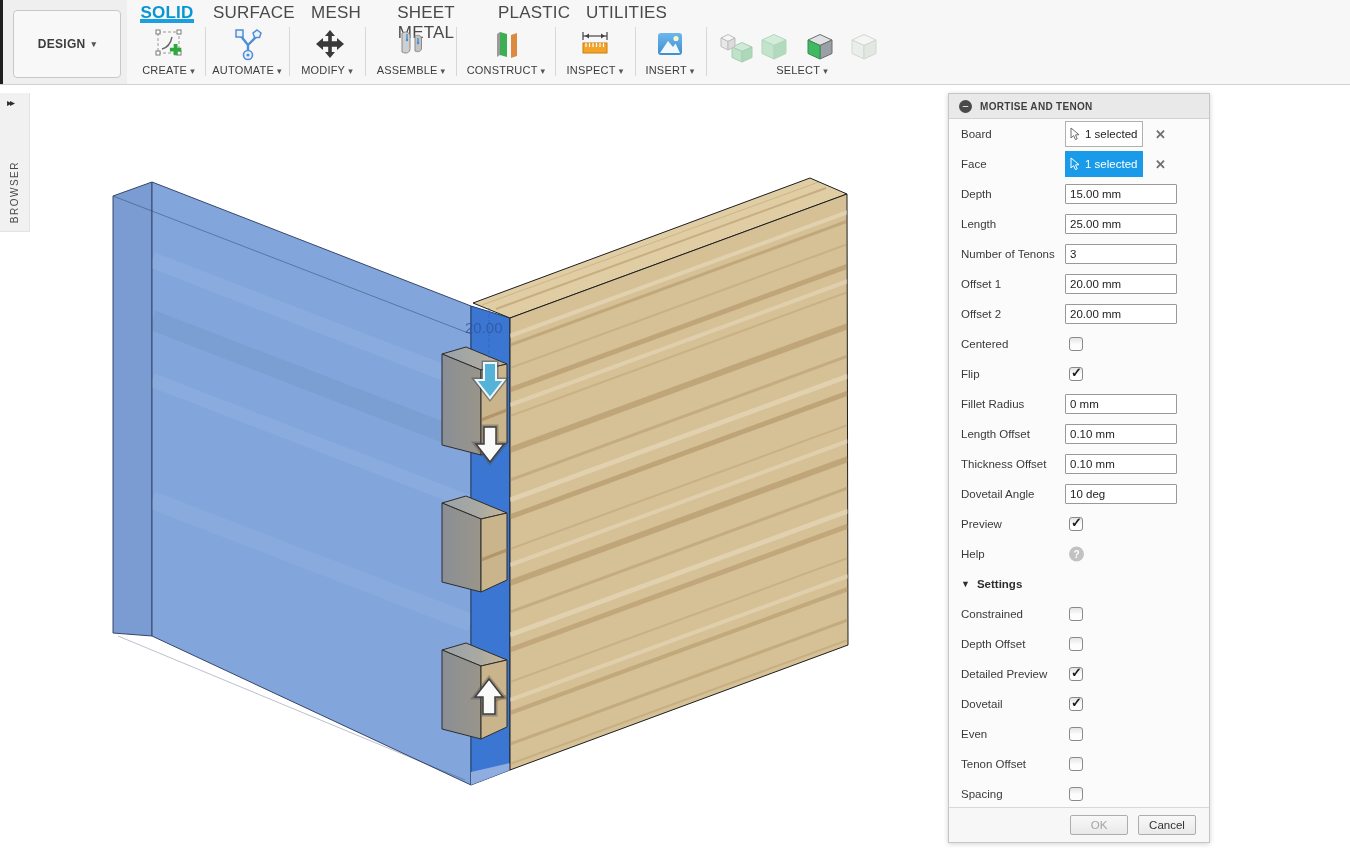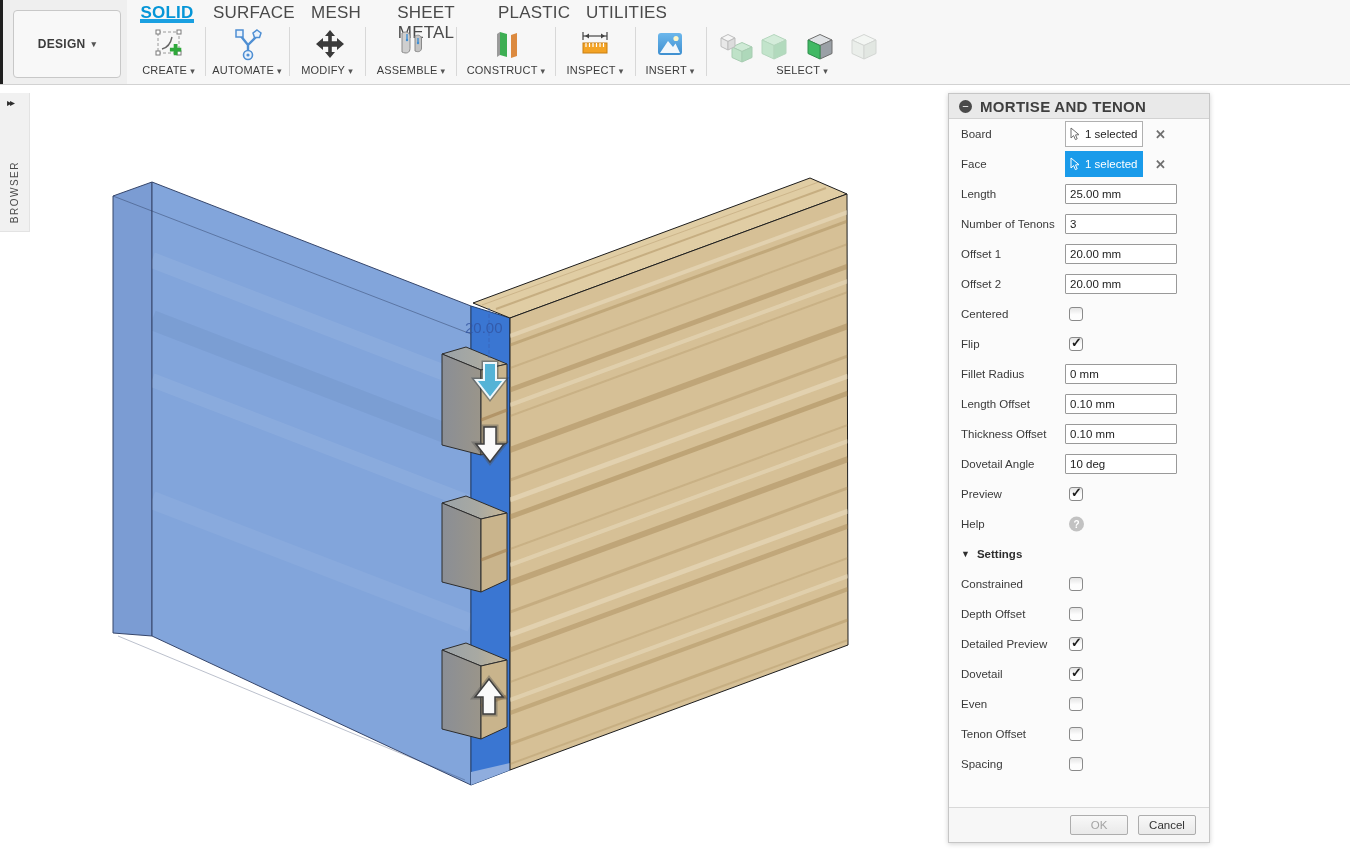--- a/index.html
+++ b/index.html
@@ -26,21 +26,21 @@
   .browser-expand { position:absolute; left:7px; top:4px; font-size:10px; color:#2d2d2d; letter-spacing:-2px; cursor:default; }
   .browser-label { position:absolute; left:9px; bottom:8px; writing-mode:vertical-rl; transform:rotate(180deg); font-size:10px; color:#4a4a4a; letter-spacing:1.5px; }
 
   
   .scene { position:absolute; left:0; top:85px; width:1350px; height:774px; }
 
   
   .dialog { position:absolute; left:948px; top:93px; width:262px; height:750px; background:#fbfbfb; border:1px solid #c6c6c6; box-shadow:0 1px 5px rgba(0,0,0,.18); font-size:11.5px; color:#3a3a3a; }
   .dlg-header { height:25px; background:#e9e9e9; border-bottom:1px solid #d2d2d2; display:flex; align-items:center; padding-left:10px; }
   .collapse-circle { width:13px; height:13px; border-radius:50%; background:#4a4a4a; color:#fff; font-size:11px; line-height:12px; text-align:center; margin-right:8px; cursor:default; }
-  .dlg-title { font-size:15px; font-weight:700; color:#3f3f3f; letter-spacing:.3px; }
+  .dlg-title { font-size:10px; font-weight:700; color:#3f3f3f; letter-spacing:.3px; }
   .row { position:relative; height:30px; }
   .row .lbl { position:absolute; left:12px; top:50%; transform:translateY(-50%); white-space:nowrap; }
   .row .ctl { position:absolute; left:116px; top:50%; transform:translateY(-50%); display:flex; align-items:center; }
   .txt-input { width:112px; height:20px; border:1px solid #999; background:#fff; font-family:"Liberation Sans",sans-serif; font-size:11.5px; color:#1c1c1c; padding:0 4px; border-radius:1px; }
   .sel-btn { width:78px; height:26px; display:flex; align-items:center; border:1px solid #b0b0b0; background:#fff; color:#222; font-size:11.5px; padding:0 4px; cursor:default; }
   .sel-btn svg { margin-right:4px; flex:0 0 auto; }
   .sel-btn.selected { background:#1a9bea; border-color:#1a9bea; color:#fff; }
   .clear-x { margin-left:12px; color:#707070; font-size:13px; font-weight:700; cursor:default; }
   .cb { width:14px; height:14px; border:1px solid #8a8a8a; border-radius:3px; background:linear-gradient(#e4e4e4,#fdfdfd 55%); margin-left:4px; position:relative; cursor:default; }
   .cb .tick { position:absolute; left:1px; top:-3px; font-size:13px; font-weight:700; color:#1c1c1c; }
@@ -332,20 +332,26 @@
         <span class="sel-btn selected">
           <svg width="11" height="14" viewBox="0 0 11 14">
               <path d="M1,1 L1,11 L3.6,8.6 L5.4,12.6 L7.2,11.8 L5.5,7.9 L9,7.7 Z" fill="#1a9bea" stroke="#ffffff"></path>
             </svg>
           <span>1 selected</span>
         </span>
         <span class="clear-x">✕</span>
       </span>
     </div>
 
+    <div class="row">
+      <span class="lbl">Depth</span>
+      <span class="ctl">
+          <input class="txt-input" value="15.00 mm" style="">
+        </span>
+    </div>
 
     <div class="row">
       <span class="lbl">Length</span>
       <span class="ctl">
           <input class="txt-input" value="25.00 mm" style="">
         </span>
     </div>
 
     <div class="row">
       <span class="lbl">Number of Tenons</span>

